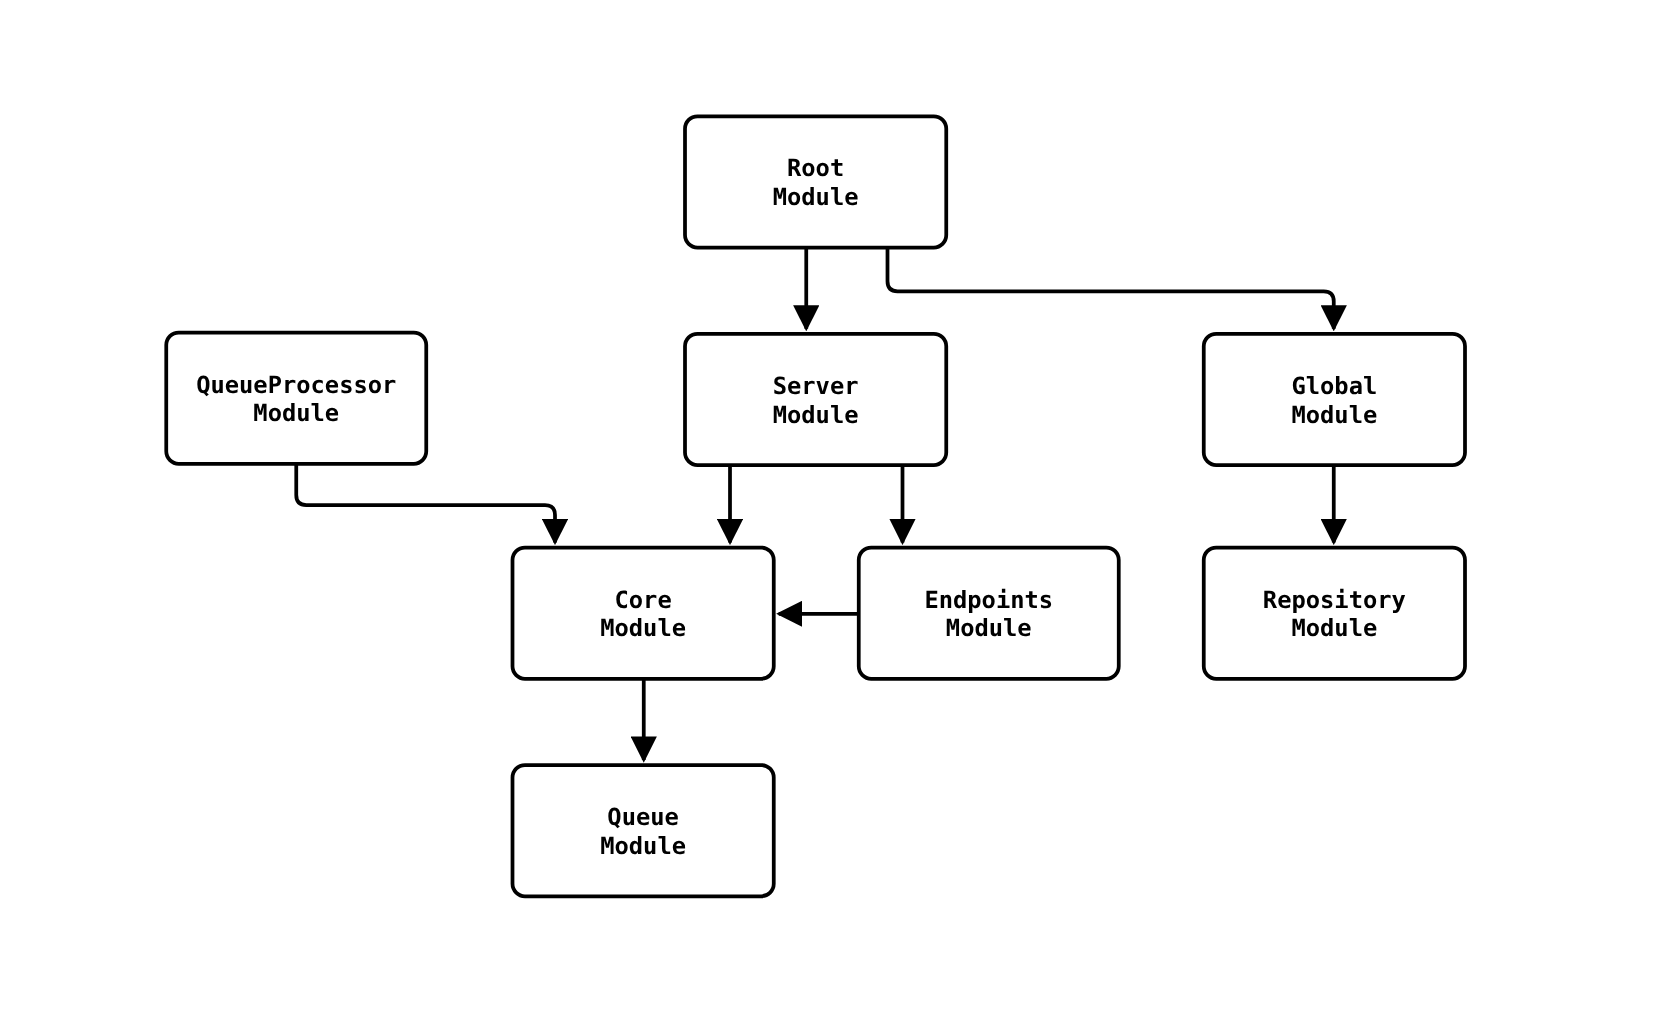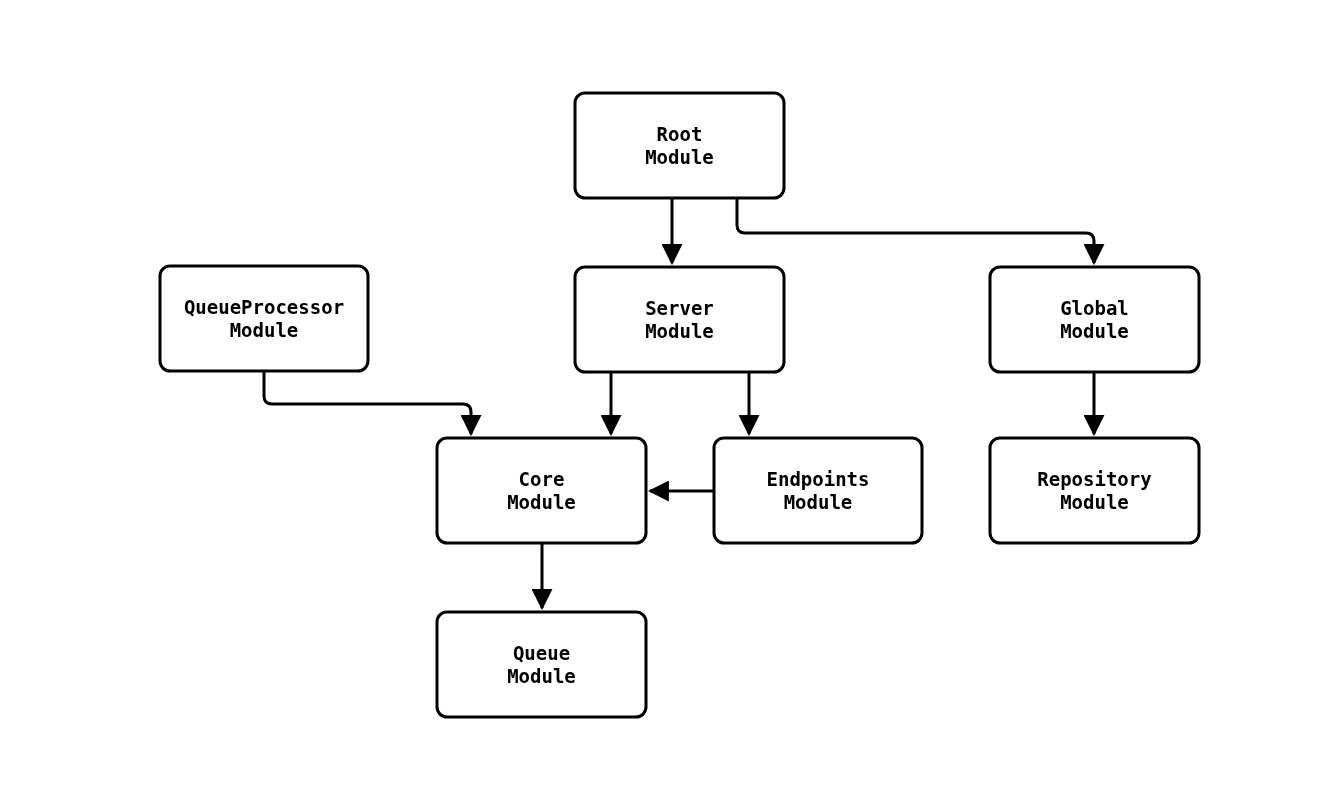--- a/index.html
+++ b/index.html
@@ -7,21 +7,20 @@
     padding: 0;
     background: #ffffff;
     width: 1337px;
     height: 809px;
     overflow: hidden;
   }
   #diagram-wrap {
     position: relative;
     width: 1298px;
     height: 809px;
-    margin-left: 27px;
   }
   svg text {
     font-family: "DejaVu Sans Mono", "Liberation Mono", monospace;
     font-weight: bold;
     font-size: 19px;
     fill: #000000;
   }
 </style>
 </head>
 <body style="background: rgb(255, 255, 255);">

